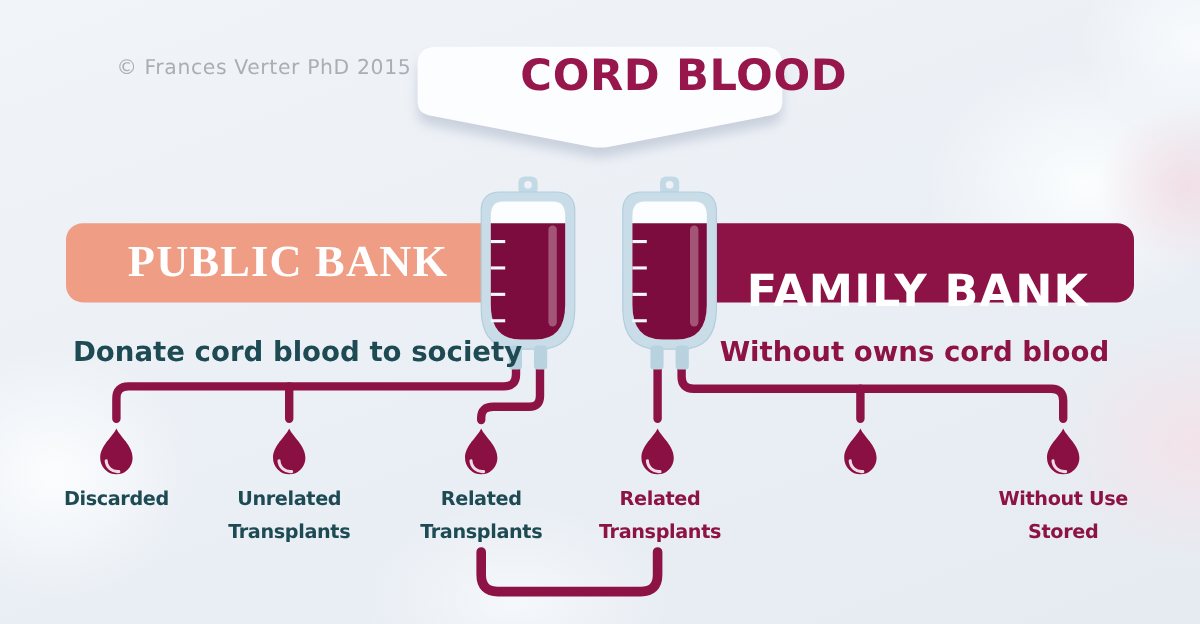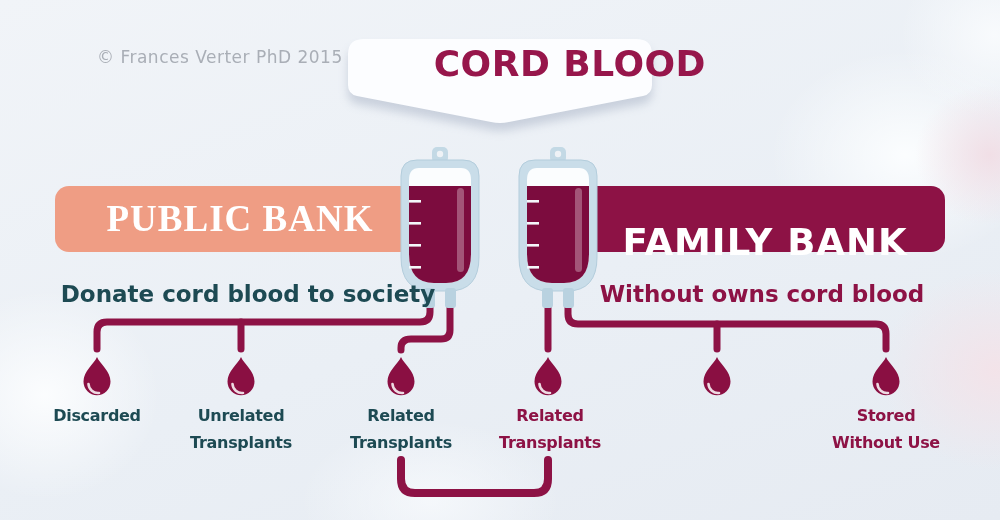--- a/index.html
+++ b/index.html
@@ -125,17 +125,17 @@
   </div>
   <div class="txt outcome teal o3">
     <span>Related</span>
     <span>Transplants</span>
   </div>
   <div class="txt outcome maroon o4">
     <span>Related</span>
     <span>Transplants</span>
   </div>
   <div class="txt outcome maroon o6">
+    <span>Without Use</span>
     <span>Stored</span>
-    <span>Without Use</span>
   </div>
 
 </div>
 
 </body></html>

